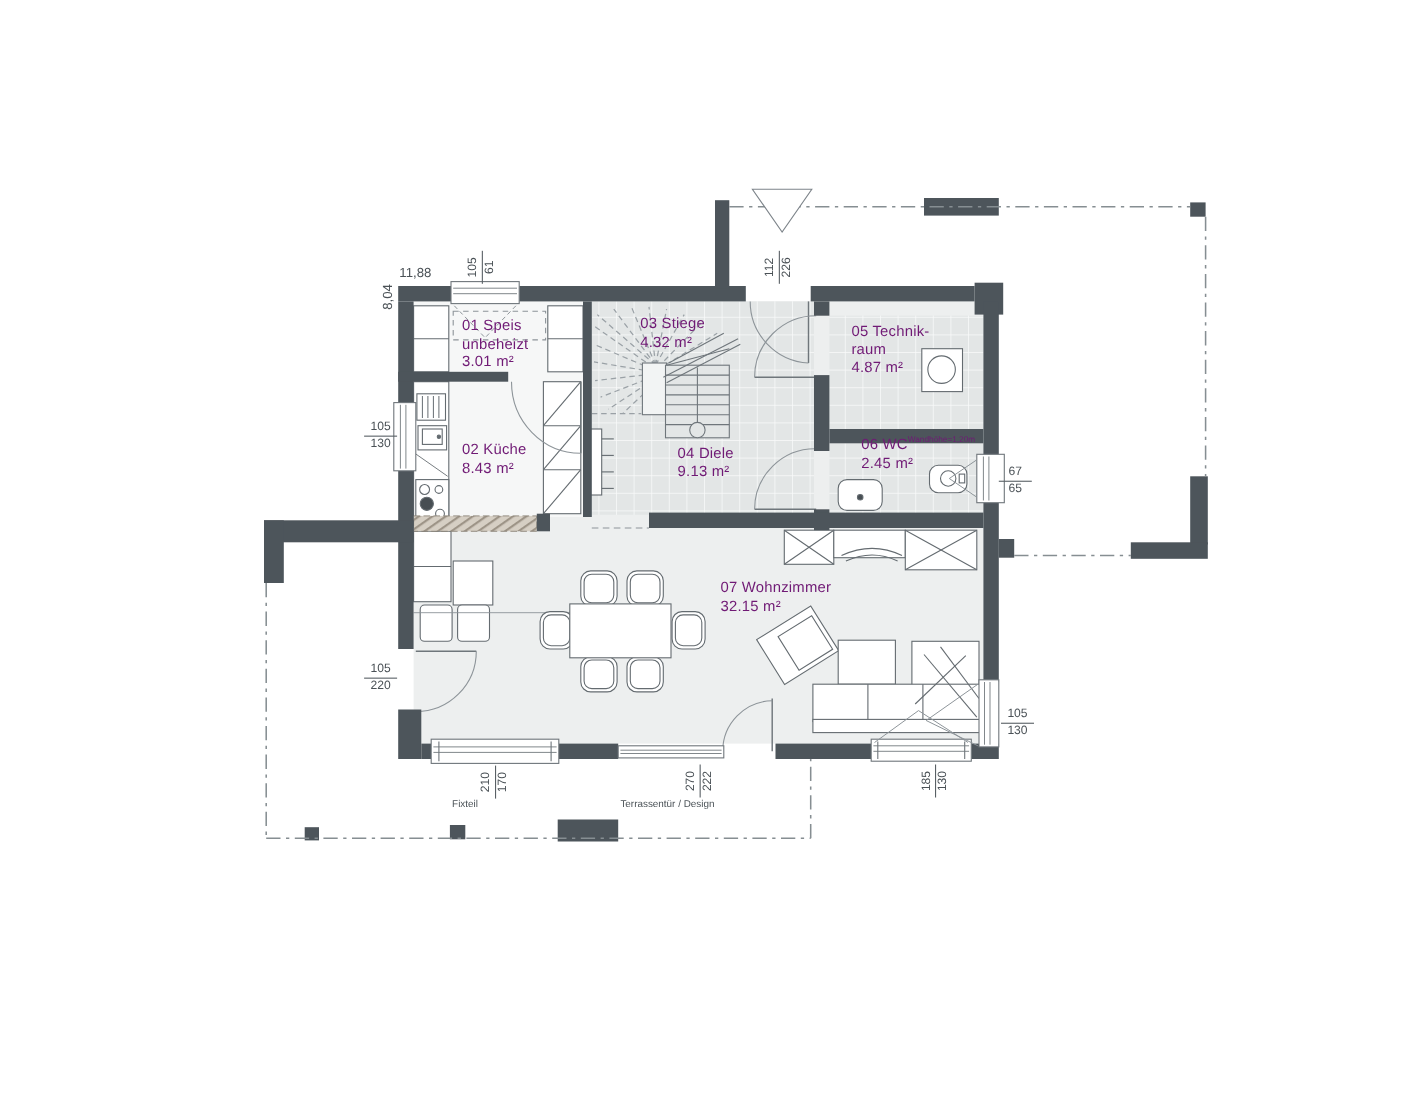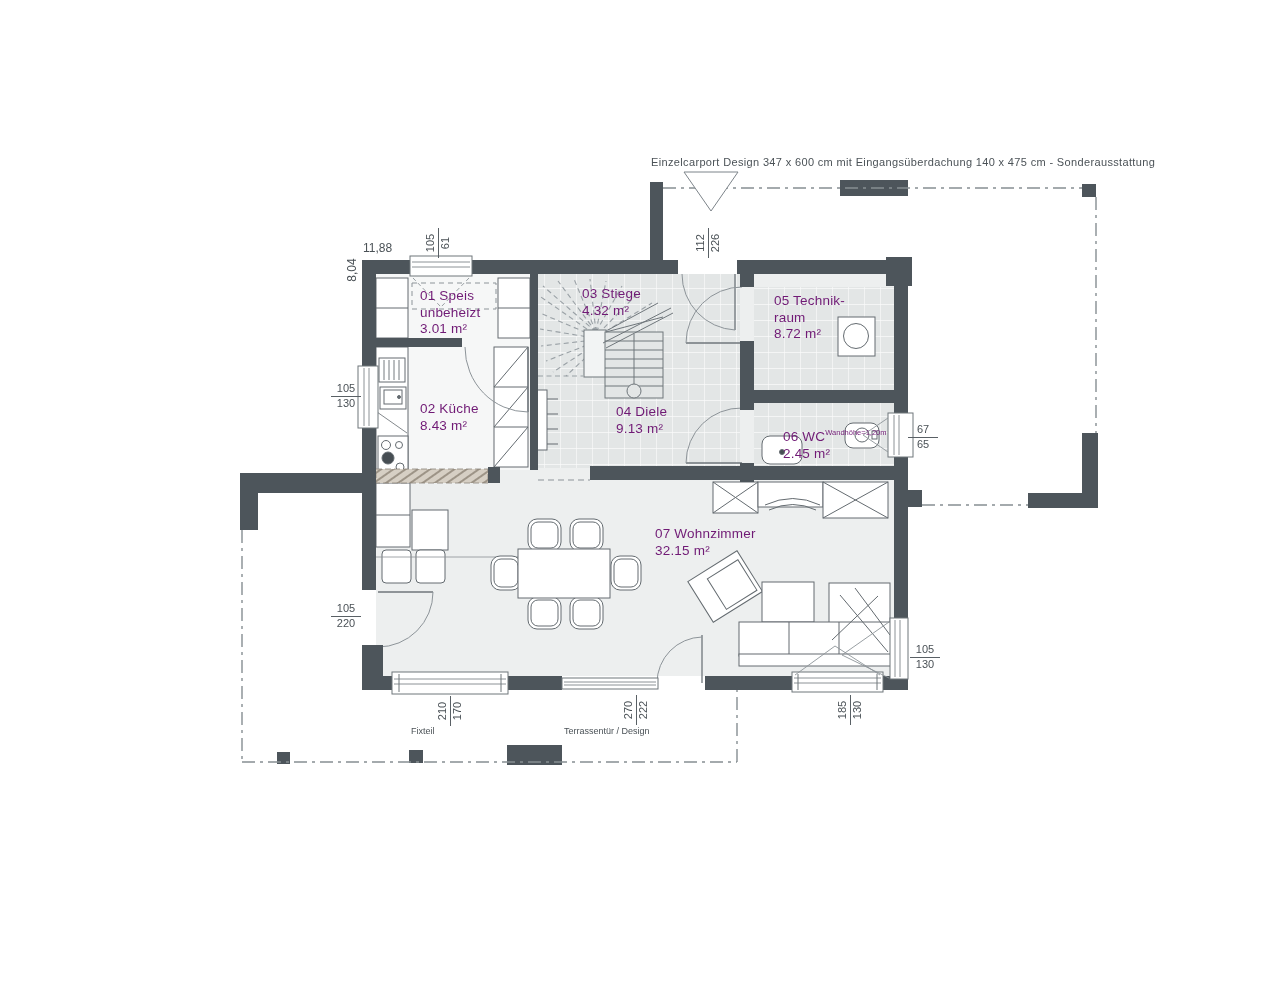--- a/index.html
+++ b/index.html
@@ -286,21 +286,20 @@
   </g>
 
   <g stroke="#868e92" stroke-width="1.4" fill="none" stroke-dasharray="13 5 3 5">
     <path d="M663 188 H1082 M1096 197 V433"></path>
     <path d="M922 505 H1028"></path>
     <path d="M242 530 V762 M242 762 H737 M737 762 V690"></path>
   </g>
   <polygon points="684,172 738,172 711,211" fill="#ffffff" stroke="#7d848a" stroke-width="1"></polygon>
 </svg>
 
-<div class="anno" style="left:651px;top:156px">Einzelcarport Design 347 x 600 cm mit Eingangsüberdachung 140 x 475 cm  - Sonderausstattung</div>
 
 <div class="ov" style="left:363px;top:241px">11,88</div>
 <div class="ov rot" style="left:332px;top:263px;width:40px;text-align:center">8,04</div>
 
 <div class="room" style="left:420px;top:288px">
   <div>01 Speis</div>
   <div>unbeheizt</div>
   <div>3.01 m²</div>
 </div>
 <div class="room" style="left:420px;top:401px">
@@ -311,23 +310,23 @@
   <div>03 Stiege</div>
   <div>4.32 m²</div>
 </div>
 <div class="room" style="left:616px;top:404px">
   <div>04 Diele</div>
   <div>9.13 m²</div>
 </div>
 <div class="room" style="left:774px;top:293px">
   <div>05 Technik-</div>
   <div>raum</div>
-  <div>8.72 m²</div>
-</div>
-<div class="room" style="left:783px;top:425px">
+  <div>4.87 m²</div>
+</div>
+<div class="room" style="left:783px;top:392px">
   <div><span>06 WC</span><span class="note">Wandhöhe=1,20m</span></div>
   <div>2.45 m²</div>
 </div>
 <div class="room" style="left:655px;top:526px">
   <div>07 Wohnzimmer</div>
   <div>32.15 m²</div>
 </div>
 
 <div class="dim rot" style="left:418px;top:229px">
   <span class="a">105</span>

